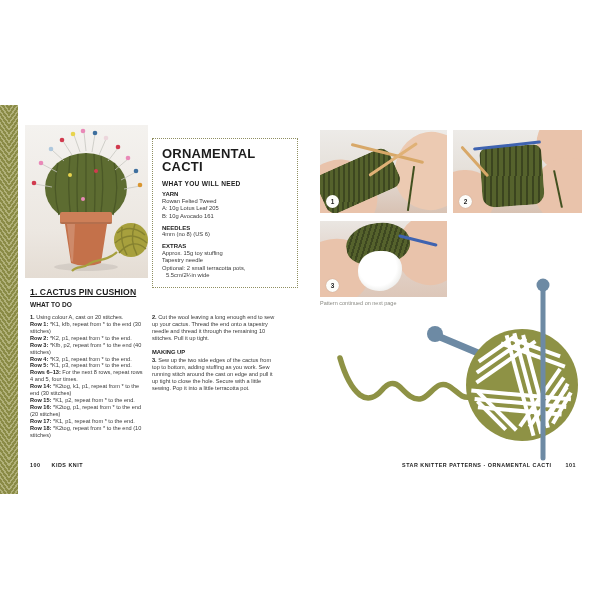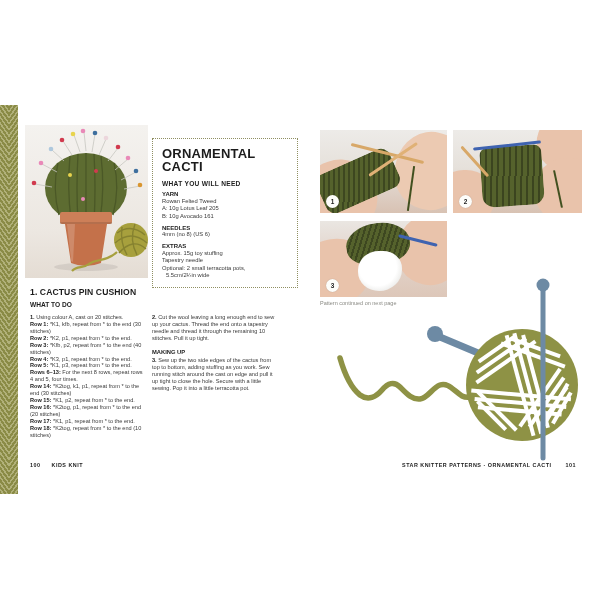--- a/index.html
+++ b/index.html
@@ -13,21 +13,21 @@
     background-size:9px 100%,9px 100%;background-position:0 0,9px 0;background-repeat:no-repeat;}
   
   .left-photo{left:25px;top:125px;width:123px;height:153px;}
   .infobox{left:152px;top:128px;width:146px;box-sizing:border-box;border:1px dotted var(--border-dotted,#8f8f62);
     padding:8px 9px 7px 9px;background:#fff;margin-top:10px;}
   .infobox h1{margin:0;font-size:13px;line-height:1.02;font-weight:bold;letter-spacing:.2px;width:105px;}
   .infobox h2{margin:6px 0 0 0;font-size:6.6px;font-weight:bold;letter-spacing:.3px;}
   .sec-h{margin:4.5px 0 .5px 0;font-size:6px;font-weight:bold;}
   .sec-line{margin:0;font-size:5.8px;line-height:1.3;color:#3a3a3a;}
   .sec-line.indent{padding-left:4px;}
-  .pattern-title{left:30px;top:287px;font-size:8.6px;font-weight:bold;letter-spacing:.1px;}
+  .pattern-title{left:30px;top:287px;font-size:8.6px;font-weight:bold;letter-spacing:.1px;text-decoration:underline;}
   .what-to-do{left:30px;top:301px;font-size:6.6px;font-weight:bold;}
   .col{font-size:5.6px;line-height:1.24;color:#3a3a3a;}
   .col p{margin:0;}
   .col b{color:#1c1c1c;}
   .col1{left:30px;top:314px;width:114px;}
   .col2{left:152px;top:314px;width:128px;}
   .making-up{margin-top:7px !important;font-weight:bold;font-size:5.8px;color:#1c1c1c;}
   .col2 .p3{margin-top:1px;}
   
   .footer{top:462px;font-size:5.4px;font-weight:bold;letter-spacing:.5px;color:#1c1c1c;display:flex;}

